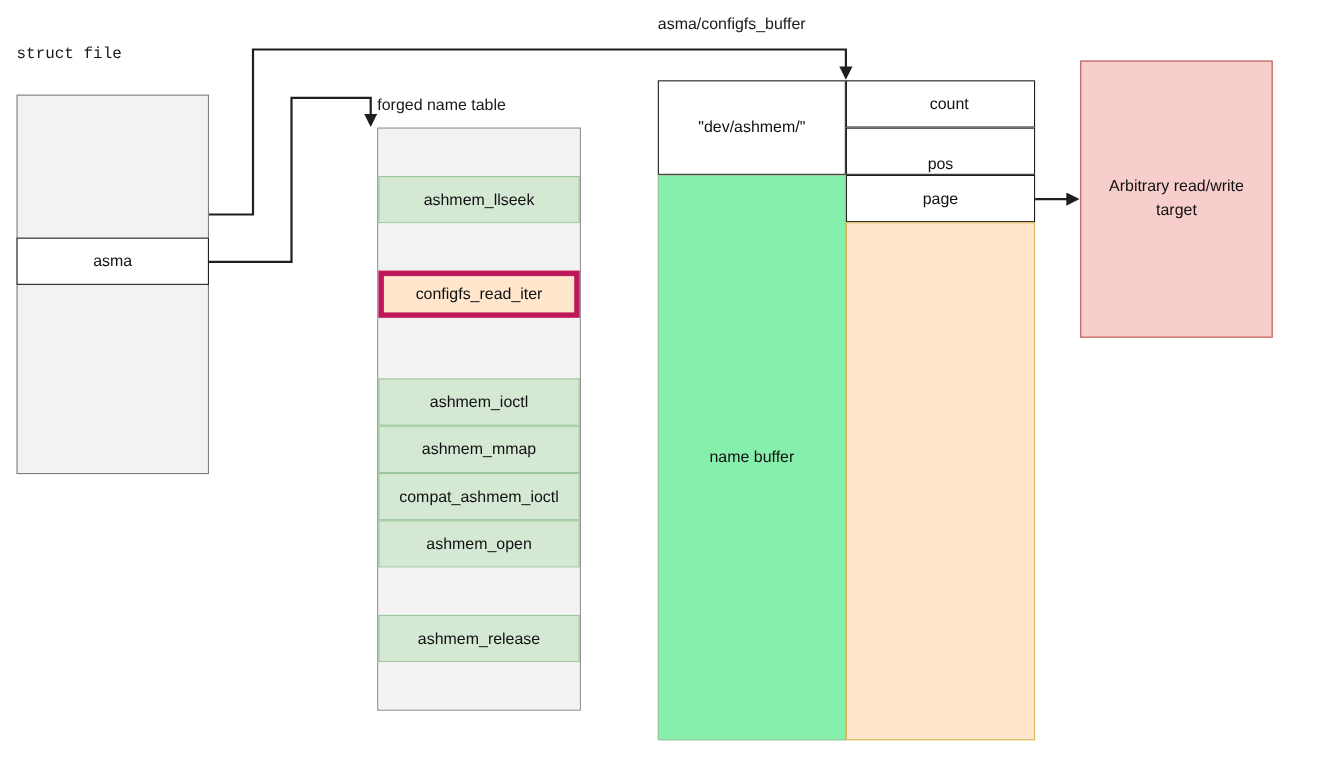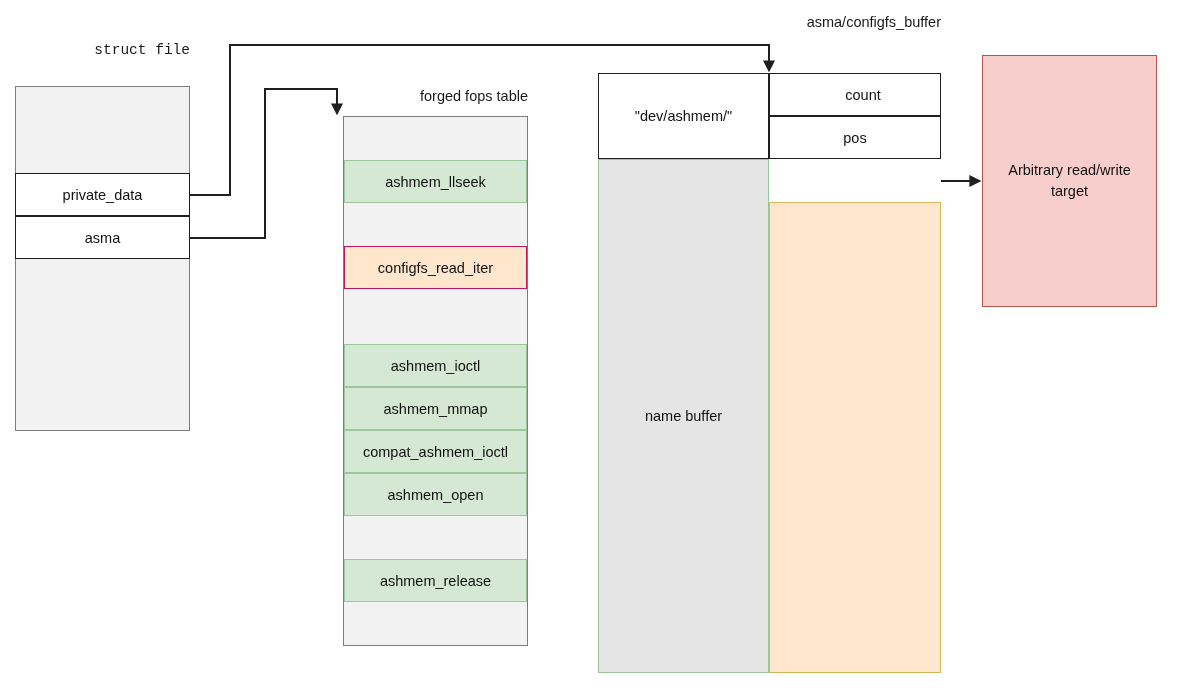--- a/index.html
+++ b/index.html
@@ -5,21 +5,21 @@
   html,body{margin:0;padding:0;}
   body{
     width:1200px;height:693px;background:#ffffff;
     font-family:"Liberation Sans", sans-serif;
     position:relative;overflow:hidden;
     color:#111111;
   }
   .canvas{position:absolute;left:0;top:0;width:1200px;height:693px;}
   .lbl{
     position:absolute;font-size:14.5px;color:#1a1a1a;
-    white-space:nowrap;text-align:right;
+    white-space:nowrap;text-align:left;
   }
   
   #struct-file-box{
     position:absolute;left:15px;top:86px;width:175px;height:345px;
     border:1px solid #7d7d7d;background:#f2f2f2;box-sizing:border-box;
   }
   .sf-field{
     position:absolute;left:15px;width:175px;height:43px;
     border:1.4px solid #1f1f1f;background:#ffffff;box-sizing:border-box;
     display:flex;align-items:center;justify-content:center;
@@ -34,43 +34,43 @@
     border:1px solid #7d7d7d;box-sizing:border-box;background:#f2f2f2;
   }
   .fops-row{
     box-sizing:border-box;height:43px;width:100%;
     display:flex;align-items:center;justify-content:center;
     font-size:14.5px;
   }
   .fops-row.empty{background:#f2f2f2;border:none;}
   .fops-row.empty.tall{height:55px;}
   .fops-row.green{background:#d5e8d4;border:1px solid #9cc69b;}
-  .fops-row.orange{background:#ffe6cc;border:1px solid #be185d;}
+  .fops-row.orange{background:#ffe6cc;border:5px solid #be185d;}
 
   
   #cfs-outer{
     position:absolute;left:598px;top:73px;width:343px;height:129px;
   }
   #cfs-name-cell{
     position:absolute;left:0;top:0;width:171px;height:86px;
     border:1.6px solid #1f1f1f;box-sizing:border-box;background:#ffffff;
     display:flex;align-items:center;justify-content:center;font-size:14.5px;
   }
   .cfs-field{
     position:absolute;left:171px;width:172px;height:43px;
     border:1.6px solid #1f1f1f;box-sizing:border-box;background:#ffffff;
     display:flex;align-items:center;justify-content:center;font-size:14.5px;
   }
   #cfs-count{top:0;padding-left:16px;}
-  #cfs-pos{top:43px;}
+  #cfs-pos{top:43px;align-items:flex-end;}
   #cfs-page{top:86px;}
 
   #name-buffer{
     position:absolute;left:598px;top:159px;width:171px;height:514px;
-    background:#e5e5e5;border:1px solid #9cc69b;box-sizing:border-box;
+    background:#86efac;border:1px solid #9cc69b;box-sizing:border-box;
     display:flex;align-items:center;justify-content:center;font-size:14.5px;
   }
   #page-buffer{
     position:absolute;left:769px;top:202px;width:172px;height:471px;
     background:#ffe6cc;border:1px solid #d6b656;box-sizing:border-box;
   }
 
   
   #target-box{
     position:absolute;left:982px;top:55px;width:175px;height:252px;
@@ -98,28 +98,25 @@
 
     <path d="M 190 238 L 265 238 L 265 89 L 337 89 L 337 113" fill="none" stroke="#1f1f1f" stroke-width="2" marker-end="url(#arrow)"></path>
 
     <path d="M 941 181 L 979 181" fill="none" stroke="#1f1f1f" stroke-width="2" marker-end="url(#arrow)"></path>
   </svg>
 
   <div class="lbl" id="struct-file-label" style="left:15px;top:42px;width:175px;font-family:Liberation Mono, monospace;">struct file</div>
 
   <div id="struct-file-box"></div>
 
-  <div class="sf-field" id="sf-private-data">
-    <span>private_data</span>
-  </div>
   <div class="sf-field" id="sf-fops">
     <span>asma</span>
   </div>
 
-  <div class="lbl" id="fops-table-label" style="left:343px;top:88px;width:185px;">forged fops table</div>
+  <div class="lbl" id="fops-table-label" style="left:343px;top:88px;width:185px;">forged name table</div>
 
   <div id="fops-table">
     <div class="fops-row empty">
       <span></span>
       </div>
     <div class="fops-row green">
       <span>ashmem_llseek</span>
       </div>
     <div class="fops-row empty">
       <span></span>
@@ -158,20 +155,23 @@
   <div id="cfs-outer">
     <div id="cfs-name-cell">
       <span>"dev/ashmem/"</span>
     </div>
     <div class="cfs-field" id="cfs-count">
       <span>count</span>
     </div>
     <div class="cfs-field" id="cfs-pos">
       <span>pos</span>
     </div>
+    <div class="cfs-field" id="cfs-page">
+      <span>page</span>
+    </div>
   </div>
 
   <div id="name-buffer">
     <span>name buffer</span>
   </div>
 
   <div id="page-buffer">
     <span></span>
   </div>
 

